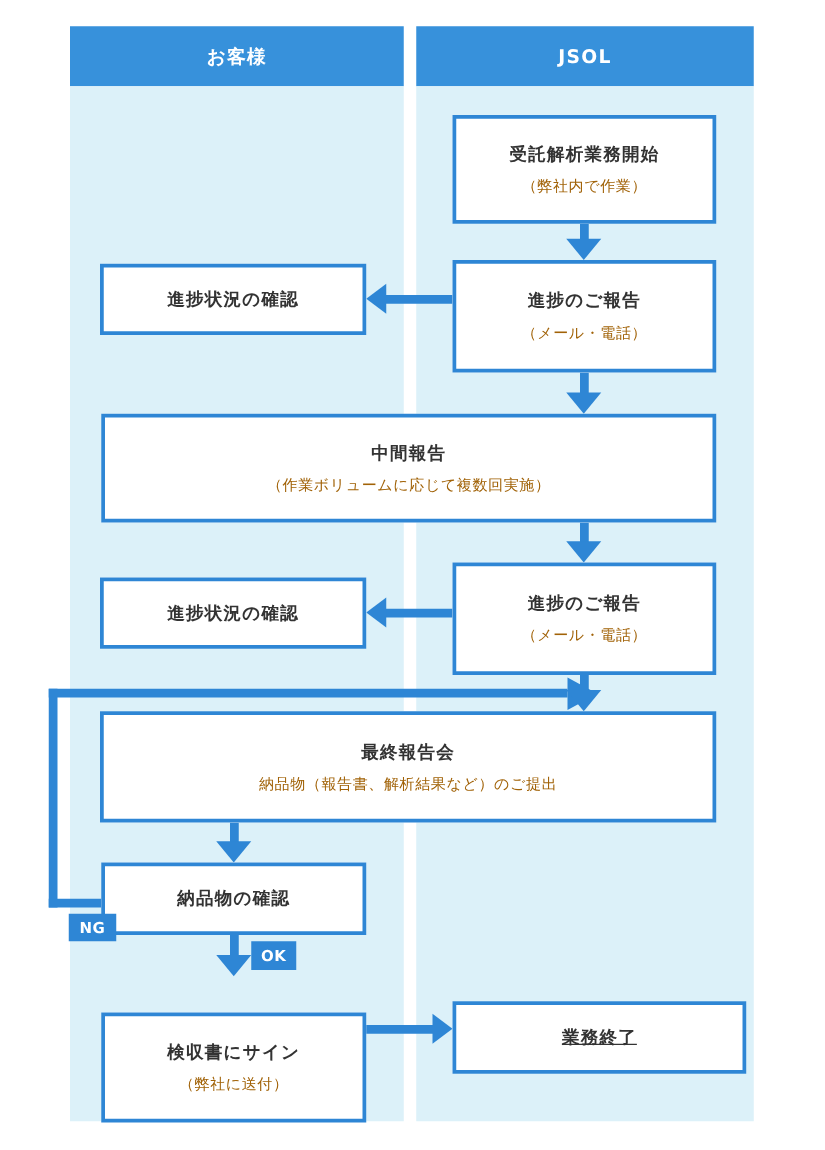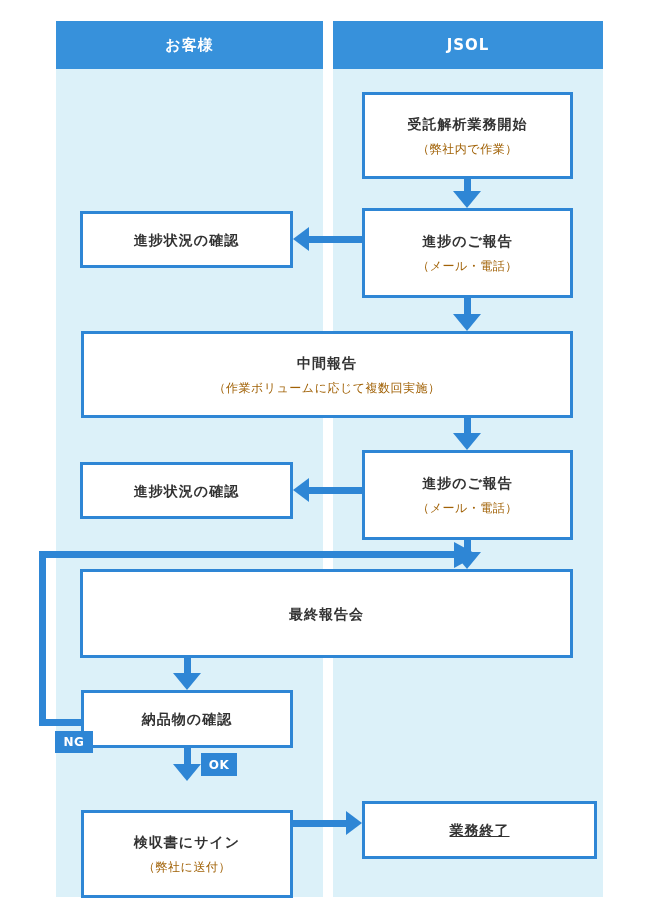--- a/index.html
+++ b/index.html
@@ -157,20 +157,21 @@
     <div class="box-title">進捗のご報告</div>
     <div class="box-sub">（メール・電話）</div>
   </div>
 
   <div class="box box-pc2">
     <div class="box-title">進捗状況の確認</div>
   </div>
 
   <div class="box box-final">
     <div class="box-title">最終報告会</div>
+    <div class="box-sub">納品物（報告書、解析結果など）のご提出</div>
   </div>
 
   <div class="box box-dc">
     <div class="box-title">納品物の確認</div>
   </div>
 
   <div class="box box-sign">
     <div class="box-title">検収書にサイン</div>
     <div class="box-sub">（弊社に送付）</div>
   </div>

